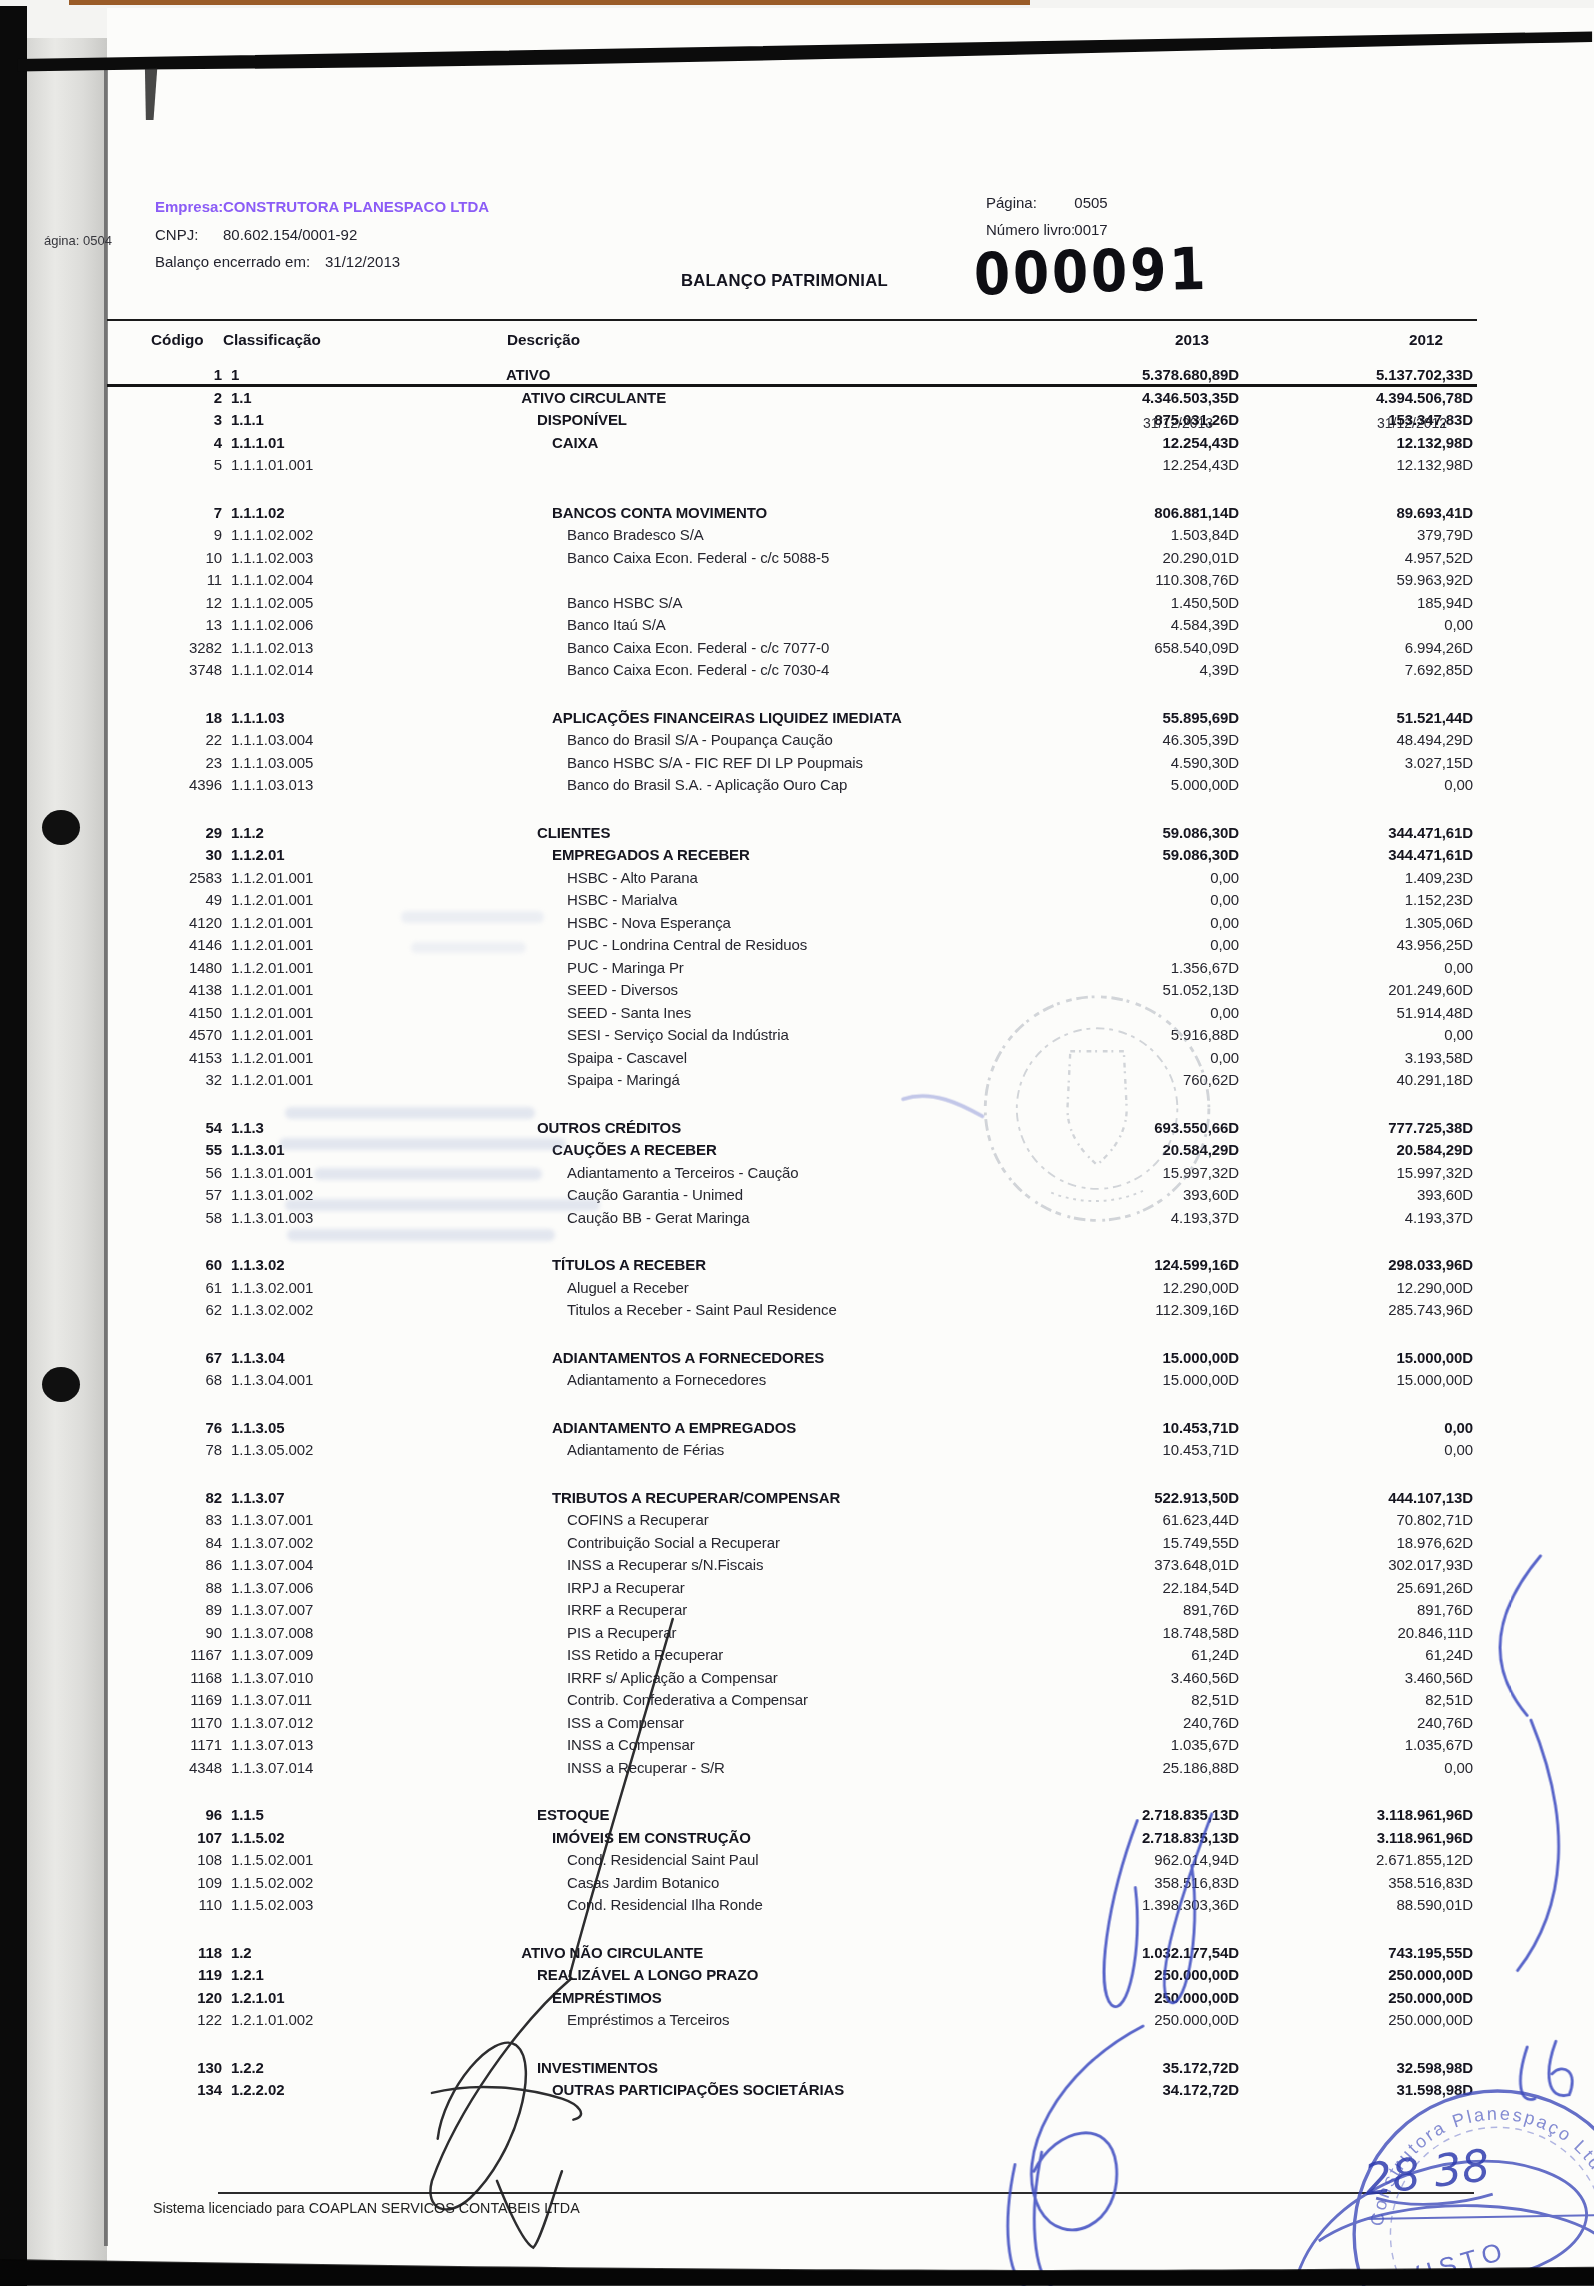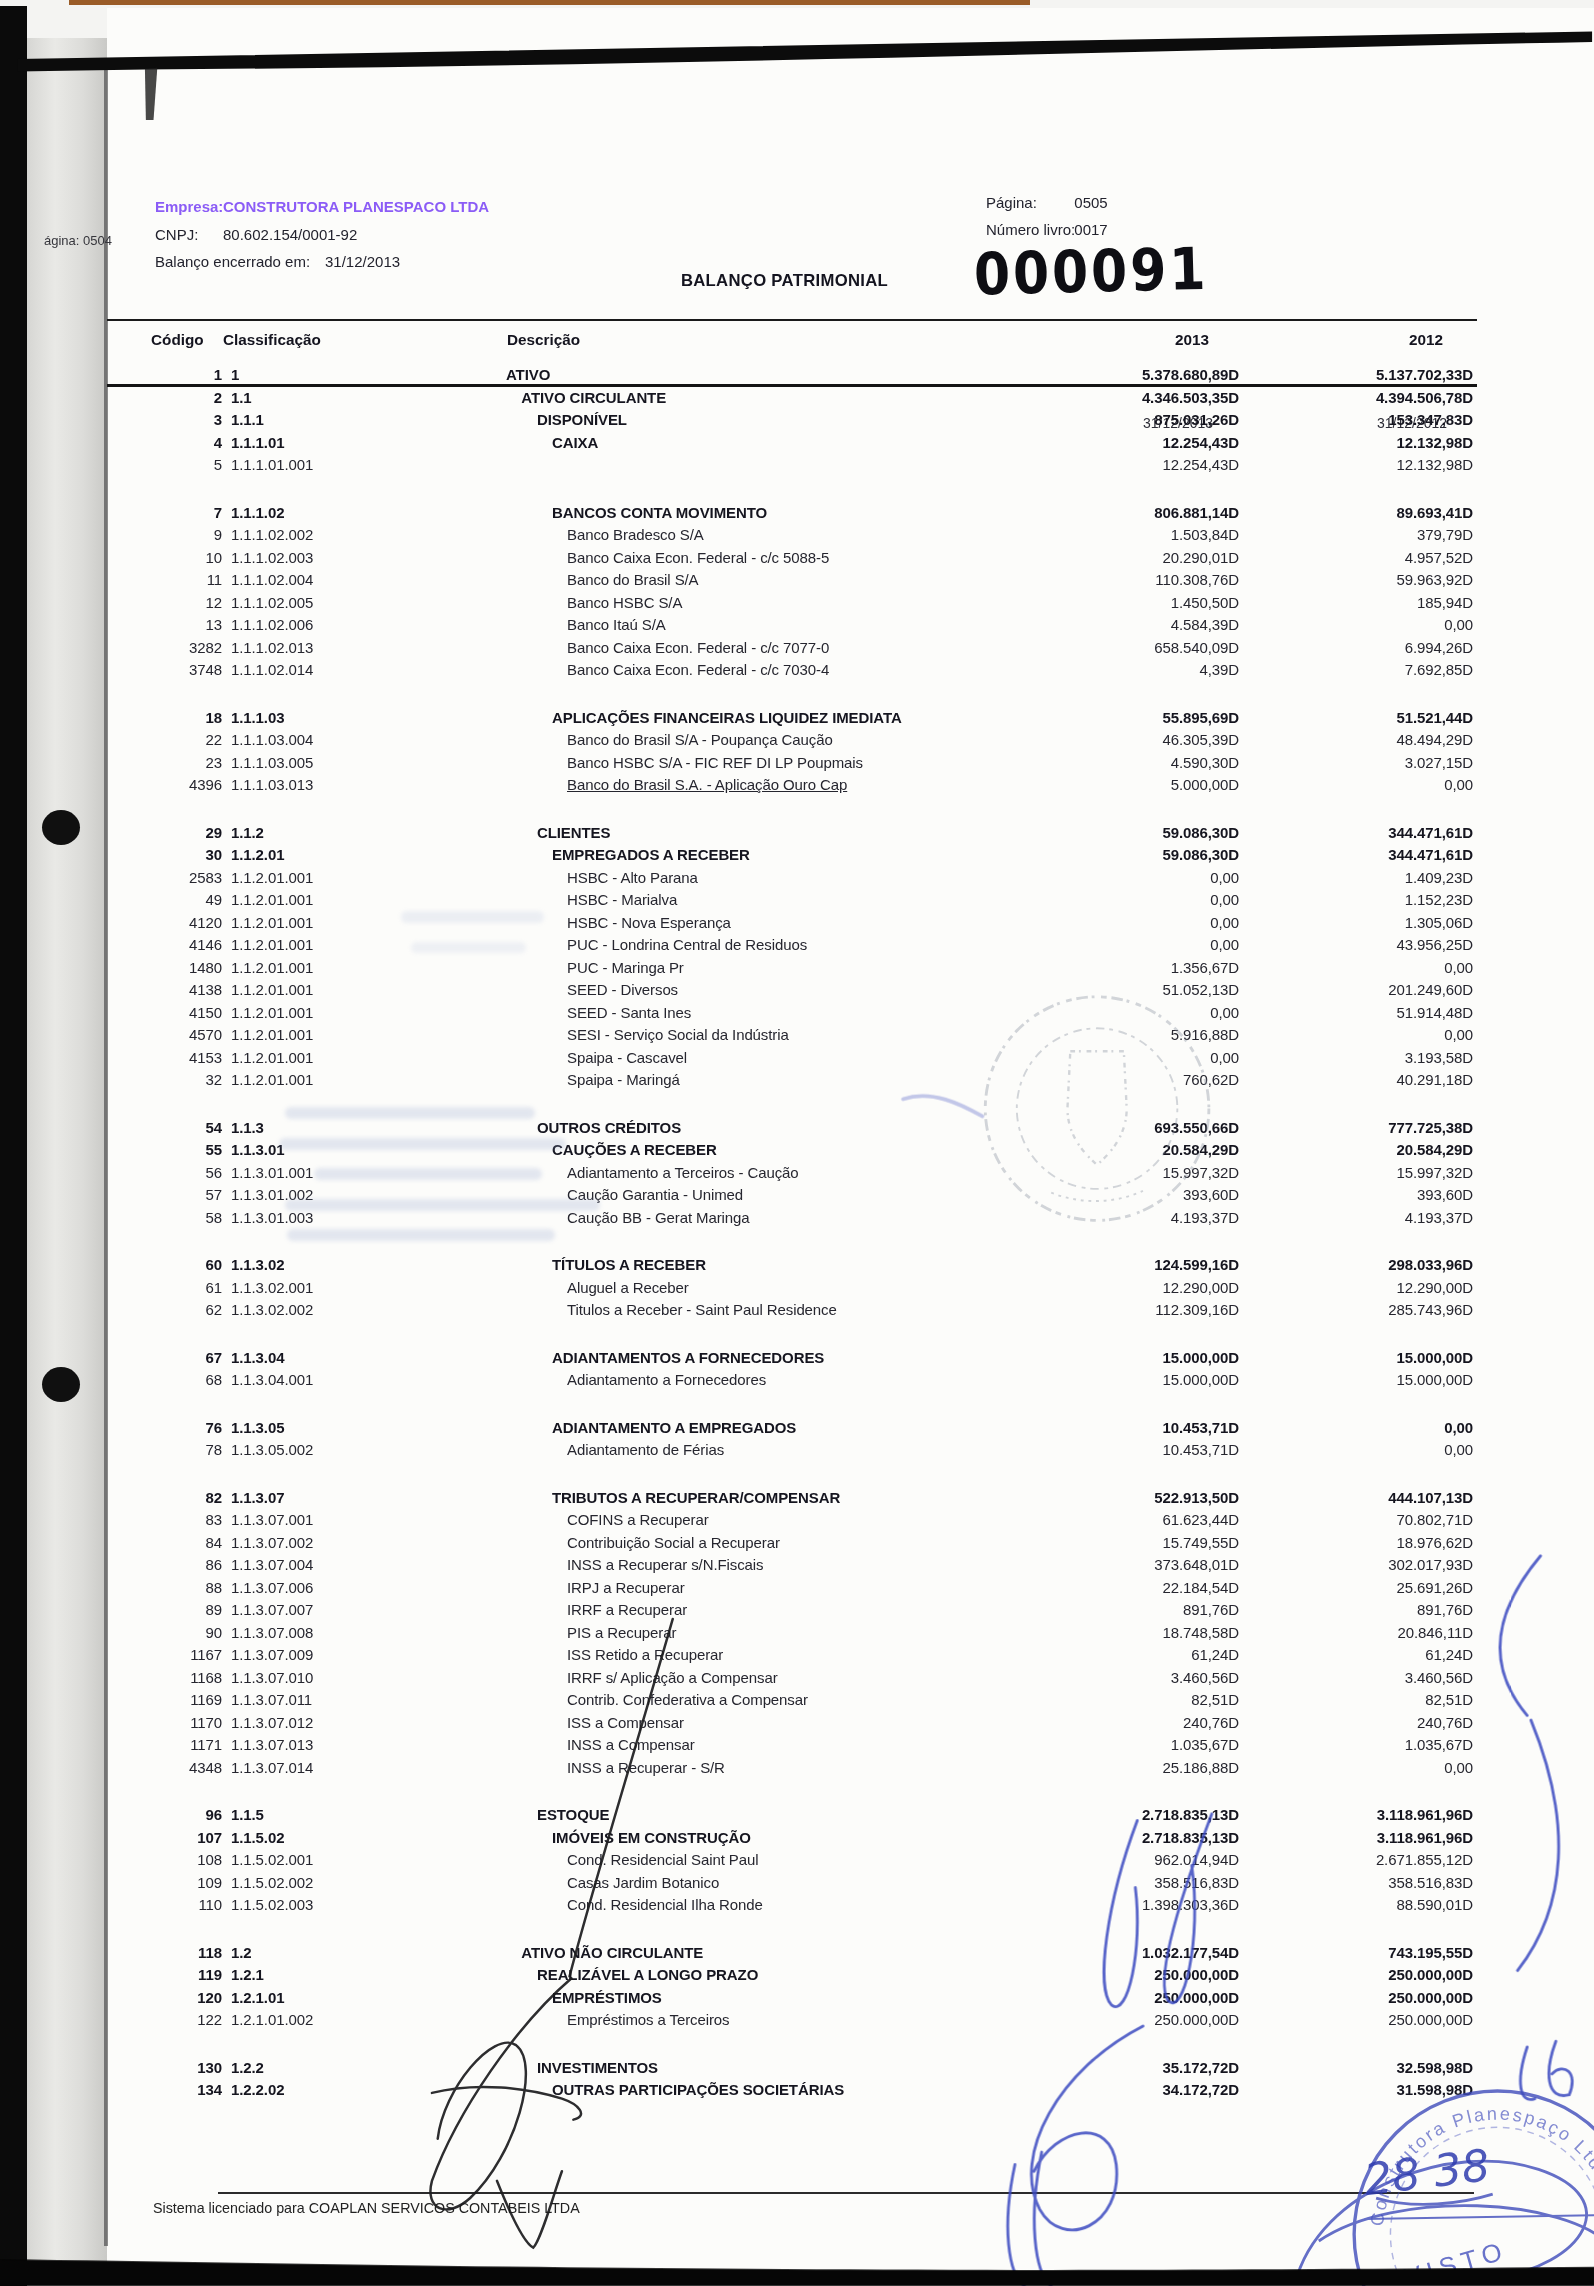--- a/index.html
+++ b/index.html
@@ -141,21 +141,20 @@
         <div class="trow">
           <span class="c-cod">10</span>
           <span class="c-cls">1.1.1.02.003</span>
           <span class="c-desc" style="padding-left: 61px;">Banco Caixa Econ. Federal - c/c 5088-5</span>
           <span class="c-v13">20.290,01D</span>
           <span class="c-v12">4.957,52D</span>
         </div>
         <div class="trow">
           <span class="c-cod">11</span>
           <span class="c-cls">1.1.1.02.004</span>
-          <span class="c-desc" style="padding-left: 61px;">Banco do Brasil S/A</span>
           <span class="c-v13">110.308,76D</span>
           <span class="c-v12">59.963,92D</span>
         </div>
         <div class="trow">
           <span class="c-cod">12</span>
           <span class="c-cls">1.1.1.02.005</span>
           <span class="c-desc" style="padding-left: 61px;">Banco HSBC S/A</span>
           <span class="c-v13">1.450,50D</span>
           <span class="c-v12">185,94D</span>
         </div>
@@ -199,21 +198,21 @@
         <div class="trow">
           <span class="c-cod">23</span>
           <span class="c-cls">1.1.1.03.005</span>
           <span class="c-desc" style="padding-left: 61px;">Banco HSBC S/A - FIC REF DI LP Poupmais</span>
           <span class="c-v13">4.590,30D</span>
           <span class="c-v12">3.027,15D</span>
         </div>
         <div class="trow">
           <span class="c-cod">4396</span>
           <span class="c-cls">1.1.1.03.013</span>
-          <span class="c-desc" style="padding-left: 61px; text-decoration: underline;">Banco do Brasil S.A. - Aplicação Ouro Cap</span>
+          <span class="c-desc" style="padding-left: 61px;">Banco do Brasil S.A. - Aplicação Ouro Cap</span>
           <span class="c-v13">5.000,00D</span>
           <span class="c-v12">0,00</span>
         </div>
       </div>
       <div class="section">
         <div class="trow bold">
           <span class="c-cod">29</span>
           <span class="c-cls">1.1.2</span>
           <span class="c-desc" style="padding-left: 31px;">CLIENTES</span>
           <span class="c-v13">59.086,30D</span>

